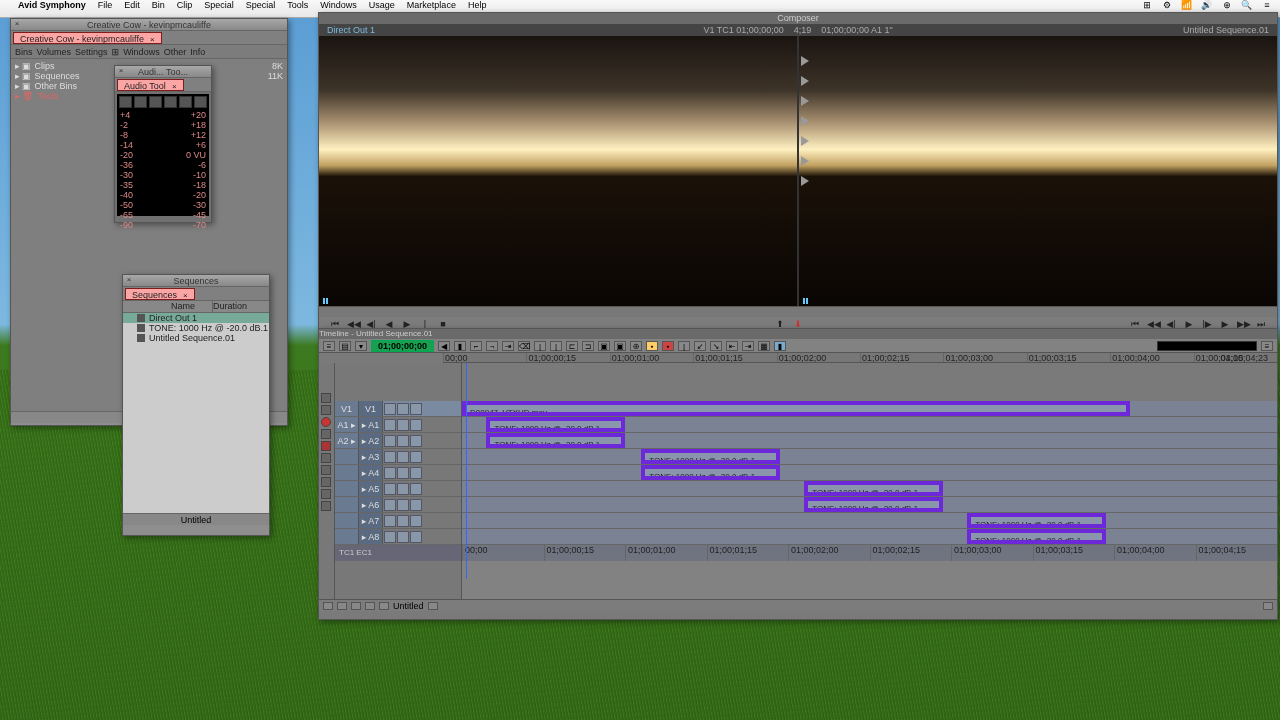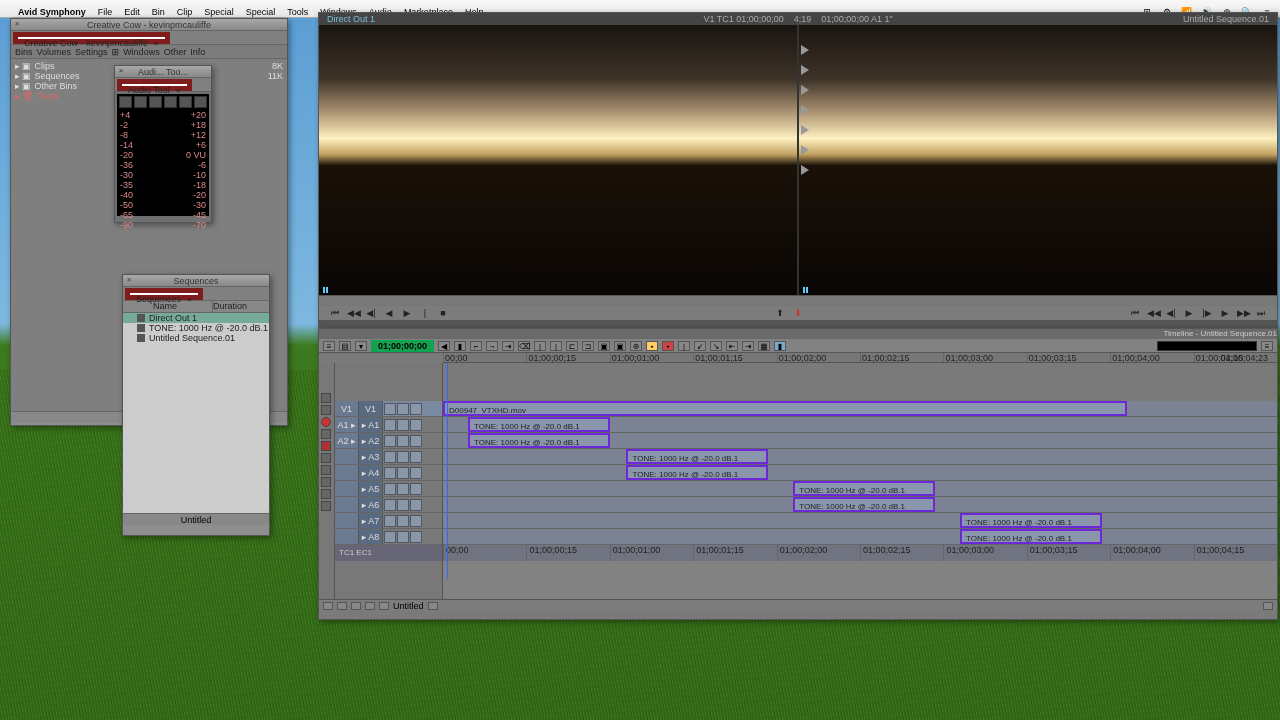--- a/index.html
+++ b/index.html
@@ -1,27 +1,27 @@
 <!DOCTYPE html>
 <html><head>
 <meta charset="utf-8">
 <style>
 * { margin: 0; padding: 0; box-sizing: border-box; font-family: "Lucida Grande", Arial, sans-serif; font-size: 9px; user-select: none; }
 body { width: 1280px; height: 720px; overflow: hidden; background: linear-gradient(to bottom, #5a9dd4 0%, #7db8e0 45%, #3d7a1f 48%, #2d5e15 100%); position: relative; }
-.menubar { height: 18px; background: linear-gradient(#f8f8f8,#e8e8e8); border-bottom: 1px solid #aaa; display: flex; align-items: flex-end; padding: 0 6px; gap: 12px; font-size: 11px; color: #000; }
+.menubar { height: 18px; background: linear-gradient(#f8f8f8,#e8e8e8); border-bottom: 1px solid #aaa; display: flex; align-items: flex-start; padding: 0 6px; gap: 12px; font-size: 11px; color: #000; }
 .menubar .app { font-weight: bold; }
 .menubar .spacer { flex: 1; }
 .menubar .sys { display: flex; gap: 6px; font-size: 10px; }
 .menubar .sys span { width: 14px; text-align: center; }
 
 .panel { position: absolute; background: #8e8e8e; border: 1px solid #555; box-shadow: 2px 2px 6px rgba(0,0,0,.4); }
 .panel-title { height: 12px; background: linear-gradient(#a8a8a8,#888); font-size: 9px; color: #333; text-align: center; line-height: 12px; border-bottom: 1px solid #666; position: relative; }
 .panel-close { position: absolute; left: 2px; top: 1px; width: 8px; height: 8px; font-size: 8px; line-height: 8px; }
 .tab-row { height: 14px; background: #808080; border-bottom: 1px solid #666; display: flex; align-items: center; padding-left: 2px; }
-.tab { background: #ffffff; border: 5px solid #7f1d1d; padding: 0 6px; height: 12px; line-height: 12px; font-size: 9px; color: #222; position: relative; }
+.tab { background: #fca5a5; border: 1px solid #7f1d1d; padding: 0 6px; height: 12px; line-height: 12px; font-size: 9px; color: #222; position: relative; }
 .tab .x { margin-left: 6px; font-size: 8px; }
 .btn-row { height: 14px; background: #7c7c7c; display: flex; gap: 4px; padding: 0 4px; align-items: center; font-size: 9px; color: #222; border-bottom: 1px solid #666;}
 .btn-row span { cursor: pointer; }
 
 
 #bin { left: 10px; top: 18px; width: 278px; height: 408px; }
 #bin .body { height: calc(100% - 54px); background: #7f7f7f; display: flex; flex-direction: column; }
 #bin .folders { font-size: 9px; color: #ddd; padding: 2px 4px; }
 #bin .folders .row { height: 10px; display: flex; align-items: center; gap: 4px; }
 #bin .folders .trash { color: #d66; }
@@ -32,21 +32,21 @@
 #audio-tool .meters { background: #000; height: 122px; margin: 2px; position: relative; padding-top: 16px;}
 #audio-tool .meter-buttons { position:absolute; top:2px; left:2px; right:2px; height:12px; display:flex; gap:2px; }
 #audio-tool .meter-buttons div { flex:1; background:#555; border:1px solid #333; }
 #audio-tool .scale { display: flex; justify-content: space-between; font-size: 7px; color: #f90; padding: 0 3px; line-height: 10px;}
 #audio-tool .scale .l { color:#d88; } 
 #audio-tool .scale .r { color:#d88; }
 
 
 #seq { left: 122px; top: 274px; width: 148px; height: 262px; }
 #seq .grid-head { height: 12px; background: #888; display: flex; font-size: 9px; color: #222; border-bottom:1px solid #666;}
-#seq .grid-head div:first-child { width: 90px; padding-left: 30px; border-right:1px solid #666;}
+#seq .grid-head div:first-child { width: 90px; padding-left: 48px; border-right:1px solid #666;}
 #seq .grid-body { background: #ccc; height: 200px; font-size: 9px; }
 #seq .grid-body .row { height: 10px; display: flex; align-items: center; padding-left: 14px; gap: 4px; color: #222; }
 #seq .grid-body .row.sel { background: #7a9; }
 #seq .icn { width: 8px; height: 8px; background: #555; display:inline-block; }
 #seq .foot { height: 12px; background:#888; border-top:1px solid #666; display:flex; align-items:center; justify-content:center; font-size:9px;}
 
 
 #composer { left: 318px; top: 12px; width: 960px; height: 318px; background: #555; }
 #composer .title { height: 11px; background: #6a6a6a; text-align: center; font-size: 9px; color: #ccc; line-height: 11px; }
 #composer .tc-row { height: 12px; background: #444; display: flex; align-items: center; font-size: 8px; color: #aaa; }
@@ -61,47 +61,47 @@
 #composer .mon .arrows { position:absolute; left:2px; top:20px; display:flex; flex-direction:column; gap:10px; }
 #composer .mon .arrows div { width:0;height:0;border-left:8px solid #999;border-top:5px solid transparent;border-bottom:5px solid transparent;}
 #composer .transport { height: 14px; background: #7c7c7c; display: flex; align-items: center; gap: 8px; padding: 0 10px; font-size: 9px; color:#222;}
 #composer .transport .grp { display:flex; gap:6px; }
 #composer .transport .sp { flex:1; }
 #composer .transport .b { width:12px; text-align:center; cursor:pointer; }
 #composer .scrub { height: 11px; background:#787878; border-top:1px solid #555;}
 
 
 #timeline { left: 318px; top: 328px; width: 960px; height: 292px; background: #7a7a7a; }
-#timeline .title { height: 10px; background: #6a6a6a; text-align:right; font-size:8px; color:#ccc; line-height:10px;}
+#timeline .title { height: 10px; background: #6a6a6a; text-align:left; font-size:8px; color:#ccc; line-height:10px;}
 #timeline .toolbar { height: 14px; background: #828282; display:flex; align-items:center; gap:4px; padding:0 4px; font-size:9px; border-bottom:1px solid #555;}
 #timeline .toolbar .b { width:12px; height:10px; background:#888; border:1px solid #555; cursor:pointer; text-align:center; line-height:10px; font-size:8px;}
 #timeline .toolbar .b.yellow { background:#fc6; }
 #timeline .toolbar .b.red { background:#c44; }
 #timeline .toolbar .tc { background:#17a050; color:#000; padding:0 6px; border:1px solid #0a5; font-weight:bold;}
 #timeline .toolbar .b.blue { background:#7ac; }
 #timeline .toolbar .black { background:#000; width:100px; height:10px; border:1px solid #333;}
 #timeline .ruler { height: 10px; background: #777; border-bottom:1px solid #555; display:flex; font-size:7px; color:#222; position:relative; margin-left:124px;}
 #timeline .ruler div { flex:1; border-left:1px solid #666; padding-left:1px;}
 #timeline .ruler .end { position:absolute; right:9px; }
 #timeline .body { display:flex; height: 236px; }
 #timeline .left-tools { width:16px; background:#787878; border-right:1px solid #555; display:flex; flex-direction:column; gap:2px; padding:30px 2px; }
 #timeline .left-tools div { width:10px; height:10px; background:#666; border:1px solid #444; cursor:pointer;}
 #timeline .left-tools .rec { background:#c33; border-radius:50%;}
-#timeline .patch { width:108px; background:#787878; border-right:1px solid #555;}
+#timeline .patch { width:127px; background:#787878; border-right:1px solid #555;}
 #timeline .patch .trk { height:16px; border-bottom:1px solid #666; display:flex; align-items:center; font-size:8px; }
 #timeline .patch .trk.v { background:#7a8aa0; margin-top:38px;}
 #timeline .patch .trk .src { width:24px; background:#6a7a90; text-align:center; color:#ddd; height:100%; line-height:16px; border-right:1px solid #555;}
 #timeline .patch .trk .rec { width:24px; background:#5a6a80; text-align:center; color:#ddd; height:100%; line-height:16px; border-right:1px solid #555;}
 #timeline .patch .trk .btns { flex:1; display:flex; gap:1px; padding:1px;}
 #timeline .patch .trk .btns div { width:12px; height:12px; background:#8898a8; border:1px solid #556;}
 #timeline .patch .tcrow { height:16px; background:#667; color:#ccc; font-size:8px; padding-left:4px; line-height:16px;}
 #timeline .tracks { flex:1; position:relative; background:#828282;}
 #timeline .tracks .vspace { height:38px; background:#7a7a7a;}
 #timeline .tracks .trk { height:16px; border-bottom:1px solid #666; position:relative; background:#7a8294;}
-#timeline .tracks .clip { position:absolute; top:0; height:15px; background:#8a96ac; border:2px solid #6d28d9; font-size:8px; color:#222; padding-left:4px; line-height:15px; overflow:hidden;}
+#timeline .tracks .clip { position:absolute; top:0; height:15px; background:#8a96ac; border:4px solid #6d28d9; font-size:8px; color:#222; padding-left:4px; line-height:15px; overflow:hidden;}
 #timeline .tracks .vclip { background:#8a96ac; }
 #timeline .tracks .tcrow { height:16px; background:#707480; font-size:7px; color:#222; display:flex;}
 #timeline .tracks .tcrow div { flex:1; border-left:1px solid #666; padding-left:2px;}
 #timeline .tracks .playhead { position:absolute; left:4px; top:0; bottom:20px; width:1px; background:#36f; z-index:5;}
 #timeline .foot { height:12px; background:#7c7c7c; border-top:1px solid #555; display:flex; align-items:center; gap:4px; padding:0 4px; font-size:8px;}
 #timeline .foot .b { width:10px; height:8px; background:#888; border:1px solid #555;}
 
 
 .grass { position:absolute; left:0; right:0; bottom:0; height:350px; background: repeating-linear-gradient(80deg, #3a7818 0px, #2d5e15 2px, #4a8a20 3px); opacity:.7; z-index:-1;}
 </style>
@@ -114,21 +114,21 @@
   <span></span>
   <span class="app">Avid Symphony</span>
   <span>File</span>
   <span>Edit</span>
   <span>Bin</span>
   <span>Clip</span>
   <span>Special</span>
   <span>Special</span>
   <span>Tools</span>
   <span>Windows</span>
-  <span>Audio</span>
+  <span>Usage</span>
   <span>Marketplace</span>
   <span>Help</span>
   <span class="spacer"></span>
   <div class="sys">
     <span>⊞</span>
     <span>⚙</span>
     <span>📶</span>
     <span>🔊</span>
     <span>⊕</span>
     <span>🔍</span>
@@ -264,20 +264,21 @@
         <span class="icn"></span>
         <span>Untitled Sequence.01</span>
       </div>
   </div>
   <div class="foot">
       <span>Untitled</span>
     </div>
 </div>
 
 <div id="composer" class="panel">
+  <div class="title">Composer</div>
   <div class="tc-row">
     <div class="left"><span>Direct Out 1</span></div>
     <div class="mid">
       <span>V1   TC1   01;00;00;00</span>
       <span>4;19</span>
       <span>01;00;00;00  A1  1"</span>
     </div>
     <div class="right">Untitled Sequence.01</div>
   </div>
   <div class="monitors">

